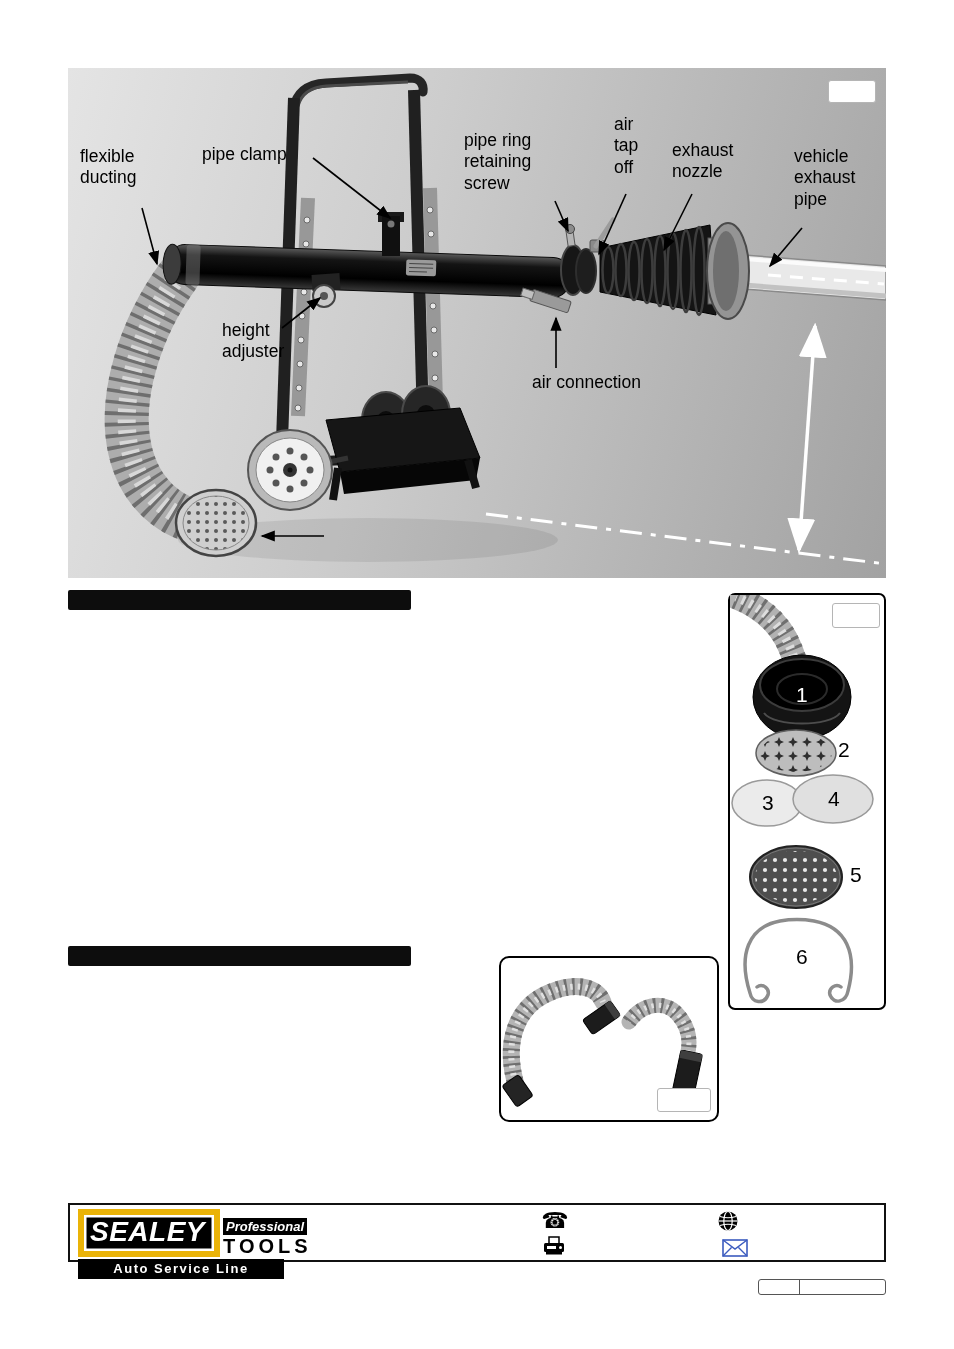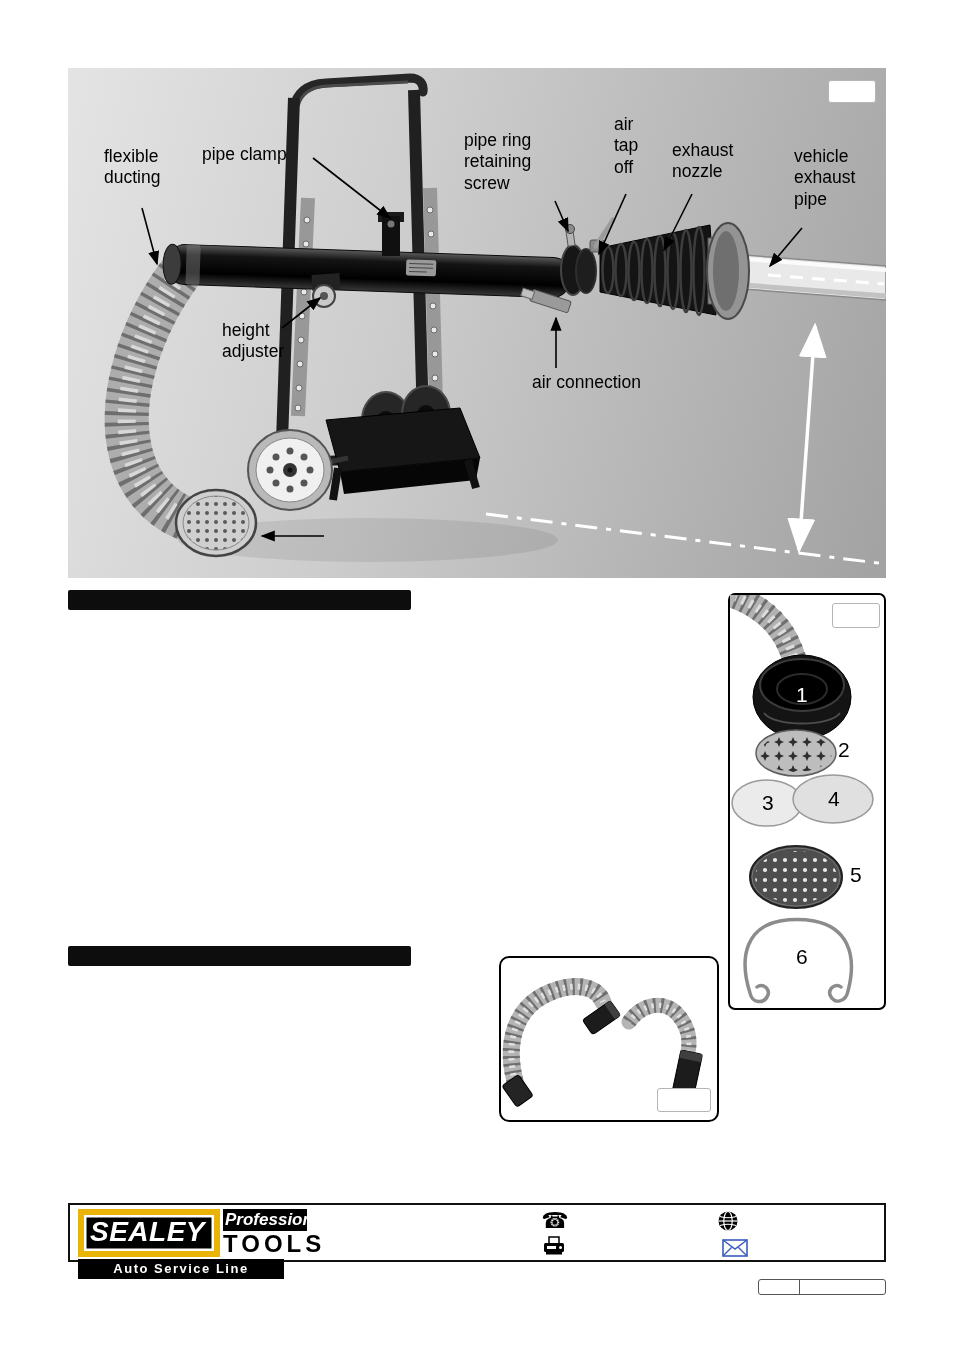--- a/index.html
+++ b/index.html
@@ -31,23 +31,23 @@
 
   
   .footer{position:absolute;left:68px;top:1203px;width:818px;height:59px;
           border:2px solid #111;box-sizing:border-box;background:#fff;}
   .logo{position:absolute;left:8px;top:4px;width:206px;}
   .logo-top{display:flex;align-items:stretch;}
   .sealey-box{background:#000;color:#fff;font-style:italic;font-weight:900;font-size:28px;
               padding:1px 9px 3px 6px;border:6px solid #eab308;box-shadow:inset 0 0 0 2.5px #fff;
               letter-spacing:.5px;}
   .logo-right{margin-left:3px;width:84px;display:flex;flex-direction:column;justify-content:flex-end;}
-  .professional{background:#000;color:#fff;font-style:italic;font-weight:700;font-size:17px;
+  .professional{background:#000;color:#fff;font-style:italic;font-weight:700;font-size:13px;
                 text-align:center;padding:1px 2px;}
-  .tools{font-weight:900;font-size:24px;letter-spacing:4px;text-align:right;line-height:1.1;color:#000;}
+  .tools{font-weight:900;font-size:20px;letter-spacing:4px;text-align:right;line-height:1.1;color:#000;}
   .auto-line{background:#000;color:#fff;font-weight:700;font-size:13px;letter-spacing:1.5px;
              text-align:center;padding:2px 8px 3px;margin-top:2px;}
   .f-icon{position:absolute;display:flex;align-items:center;justify-content:center;}
   .phone-glyph{font-size:22px;line-height:1;color:#000;}
 
   
   .pagebox{position:absolute;left:758px;top:1279px;width:128px;height:16px;
            border:1px solid #555;border-radius:3px;display:flex;background:#fff;box-sizing:border-box;}
   .pagebox .c1{width:40px;border-right:1px solid #555;height:100%;}
   .pagebox .c2{flex:1;}
@@ -228,21 +228,21 @@
         <line x1="487" y1="133" x2="500" y2="163" marker-end="url(#arrB)"></line>
         <line x1="558" y1="126" x2="531" y2="186" marker-end="url(#arrB)"></line>
         <line x1="624" y1="126" x2="596" y2="182" marker-end="url(#arrB)"></line>
         <line x1="734" y1="160" x2="702" y2="198" marker-end="url(#arrB)"></line>
         <line x1="214" y1="260" x2="252" y2="230" marker-end="url(#arrB)"></line>
         <line x1="488" y1="300" x2="488" y2="250" marker-end="url(#arrB)"></line>
         <line x1="256" y1="468" x2="194" y2="468" marker-end="url(#arrB)"></line>
       </g>
     </svg>
 
-    <div class="lbl" style="left:36px;top:78px">flexible
+    <div class="lbl" style="left:12px;top:78px">flexible
 ducting</div>
     <div class="lbl" style="left:134px;top:76px">pipe clamp</div>
     <div class="lbl" style="left:396px;top:62px">pipe ring
 retaining
 screw</div>
     <div class="lbl" style="left:546px;top:46px">air
 tap
 off</div>
     <div class="lbl" style="left:604px;top:72px">exhaust
 nozzle</div>

